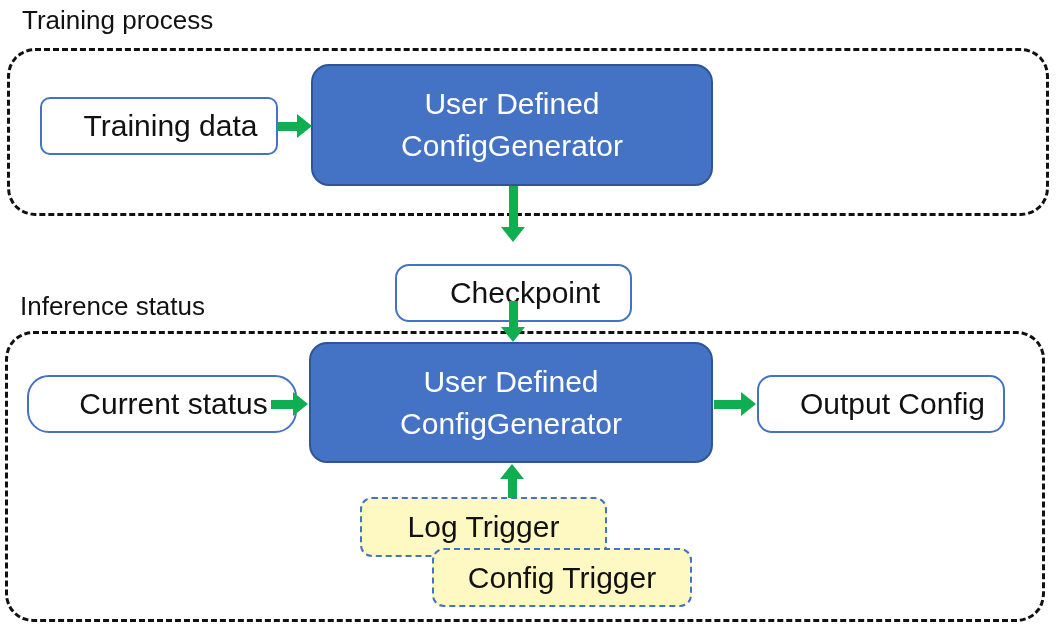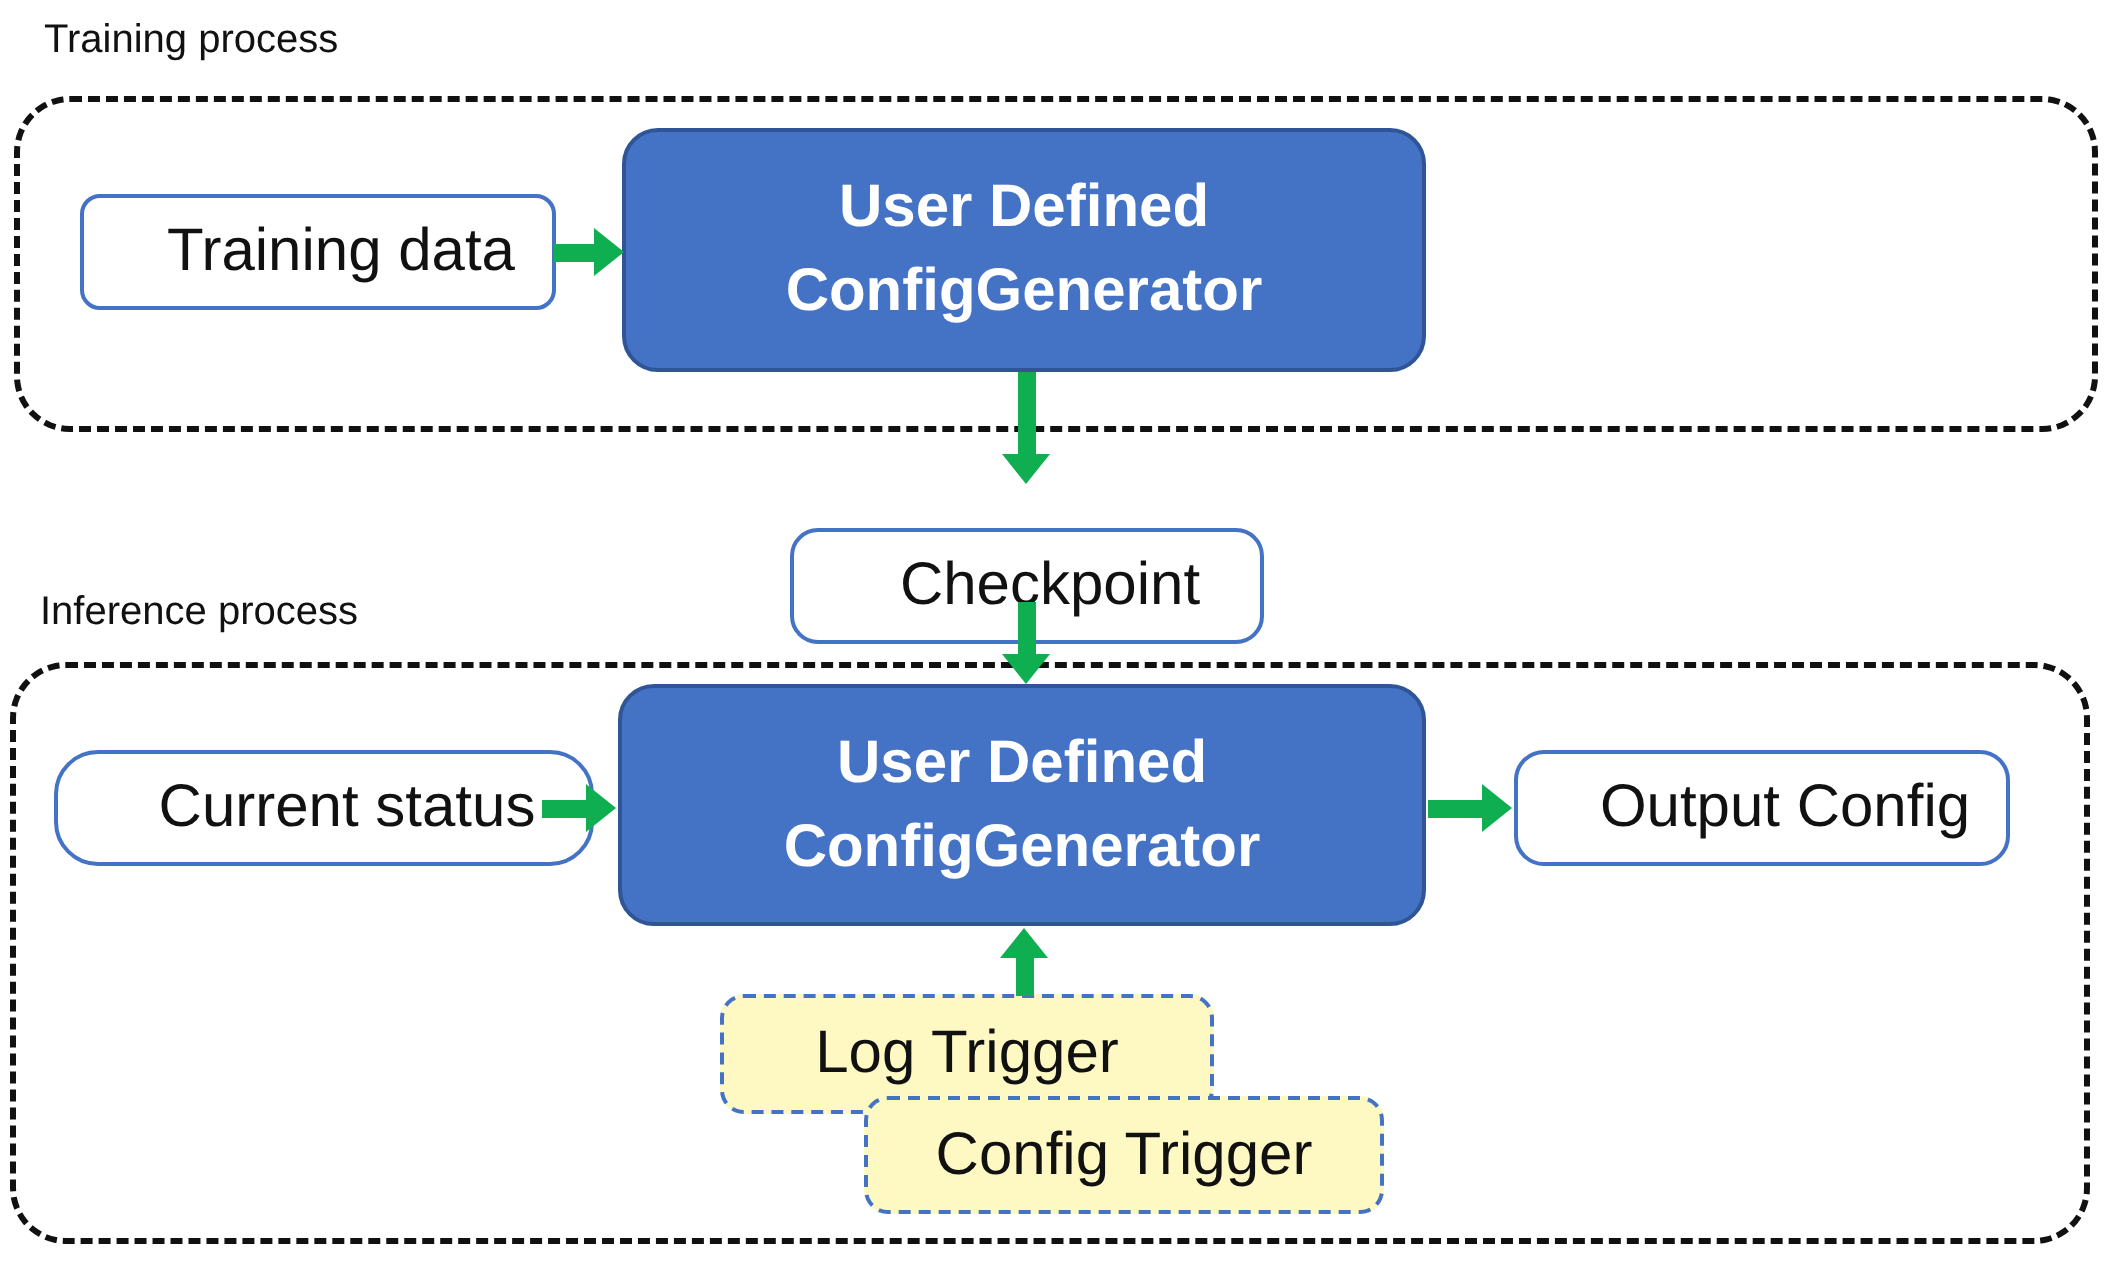--- a/index.html
+++ b/index.html
@@ -10,21 +10,21 @@
     --container-dash:#111111;
     --text-dark:#111111;
   }
   html,body{margin:0;padding:0;background:#ffffff;}
   body{
     width:1057px;height:631px;position:relative;overflow:hidden;
     font-family:"Liberation Sans", sans-serif;color:var(--text-dark);
   }
   .abs{position:absolute;box-sizing:border-box;}
   .section-label{
-    font-size:20px;line-height:36px;color:var(--text-dark);white-space:nowrap;
+    font-size:26px;line-height:36px;color:var(--text-dark);white-space:nowrap;
   }
   .dashed-container{
     border:3px dashed var(--container-dash);
     border-radius:28px;background:transparent;
   }
   .light-box{
     background:#ffffff;
     border:2px solid var(--light-box-border);
     border-radius:10px;
     display:flex;align-items:center;justify-content:center;
@@ -39,21 +39,20 @@
     display:flex;align-items:center;justify-content:center;
     font-size:30px;color:var(--text-dark);white-space:nowrap;
   }
   .blue-node{
     background:var(--node-fill);
     border:2px solid var(--node-border);
     border-radius:18px;
     display:flex;flex-direction:column;align-items:center;justify-content:center;
     color:#ffffff;font-size:30px;line-height:42px;text-align:center;
     z-index:3;
-    font-weight:bold;
   }
   
   .arrow-right{display:flex;align-items:center;z-index:4;}
   .arrow-right .shaft{flex:1;height:9px;background:var(--arrow-green);}
   .arrow-right .head{width:0;height:0;border-top:12px solid transparent;border-bottom:12px solid transparent;border-left:15px solid var(--arrow-green);}
   .arrow-down{display:flex;flex-direction:column;align-items:center;z-index:4;}
   .arrow-down .shaft{width:9px;flex:1;background:var(--arrow-green);}
   .arrow-down .head{width:0;height:0;border-left:12px solid transparent;border-right:12px solid transparent;border-top:15px solid var(--arrow-green);}
   .arrow-up{display:flex;flex-direction:column;align-items:center;z-index:4;}
   .arrow-up .shaft{width:9px;flex:1;background:var(--arrow-green);}
@@ -83,21 +82,21 @@
   <div class="head"></div>
 </div>
 
 <div class="abs light-box" style="left:395px;top:242px;width:237px;height:58px;border-radius:14px;margin-top:22px;">Checkpoint</div>
 
 <div class="abs arrow-down" style="left:501px;top:301px;width:24px;height:41px;">
   <div class="shaft"></div>
   <div class="head"></div>
 </div>
 
-<div class="abs section-label" style="left:20px;top:288px;">Inference process</div>
+<div class="abs section-label" style="left:20px;top:288px;">Inference status</div>
 
 <div class="abs dashed-container" style="left:5px;top:331px;width:1040px;height:291px;"></div>
 
 <div class="abs light-box" style="left:27px;top:375px;width:270px;height:58px;border-radius:22px;">Current status</div>
 
 <div class="abs arrow-right" style="left:271px;top:392px;width:37px;height:24px;">
   <div class="shaft"></div>
   <div class="head"></div>
 </div>
 

